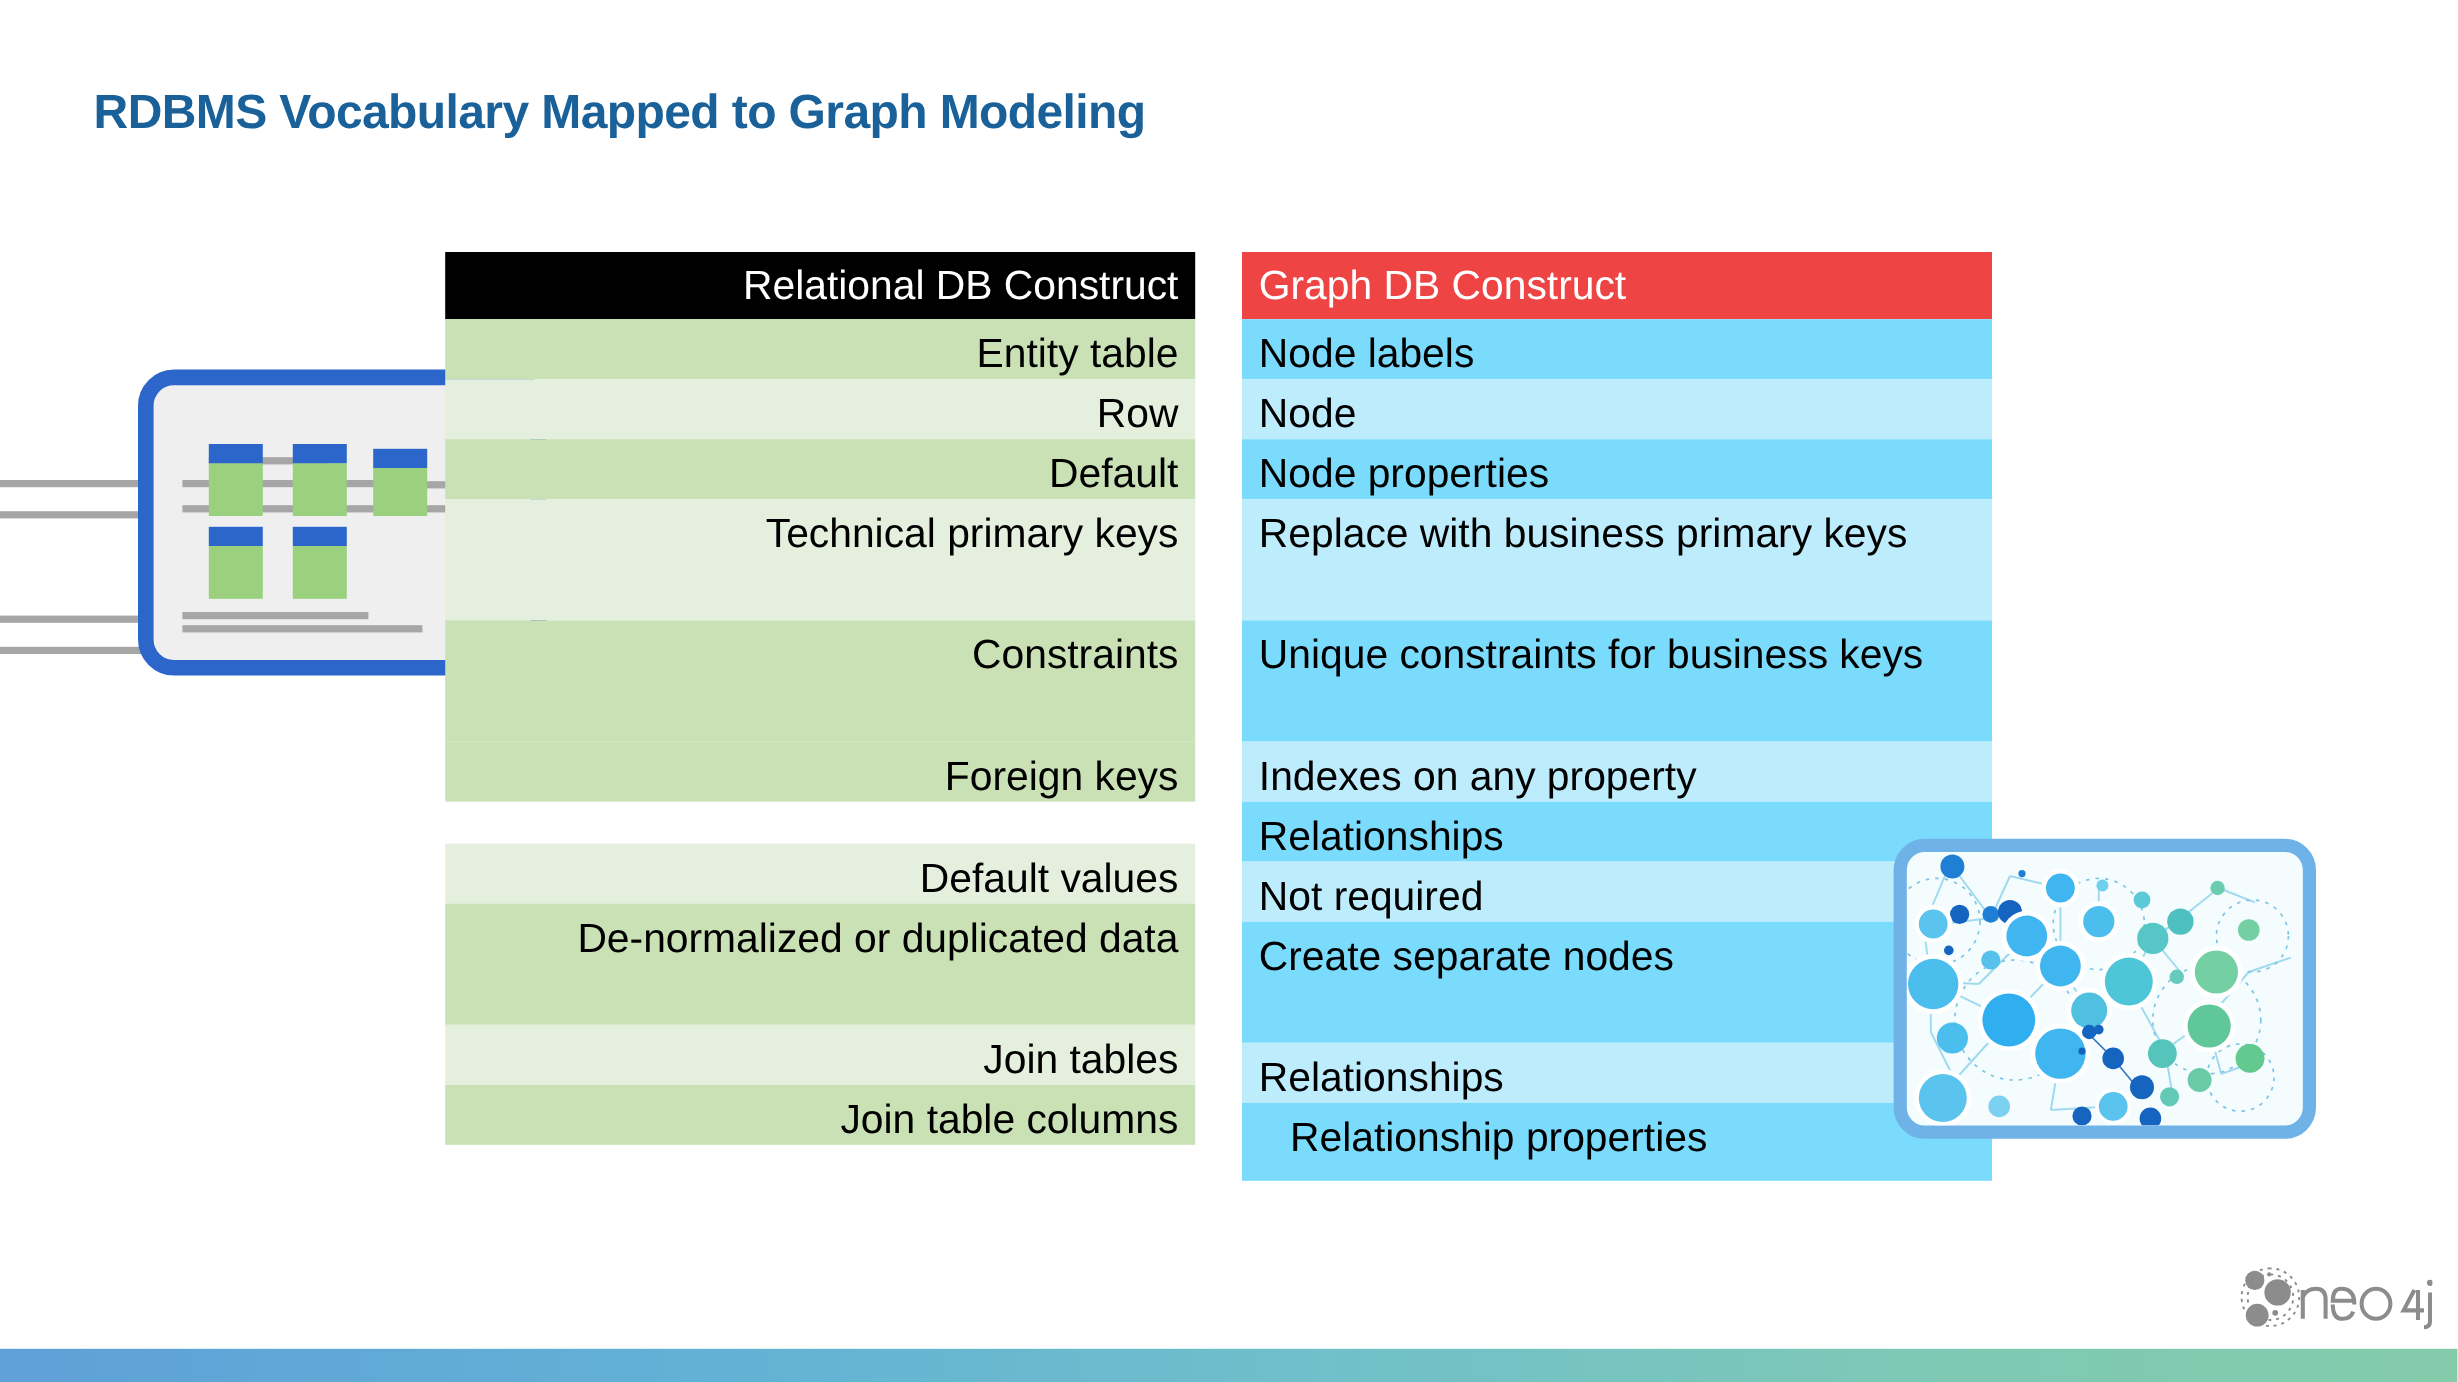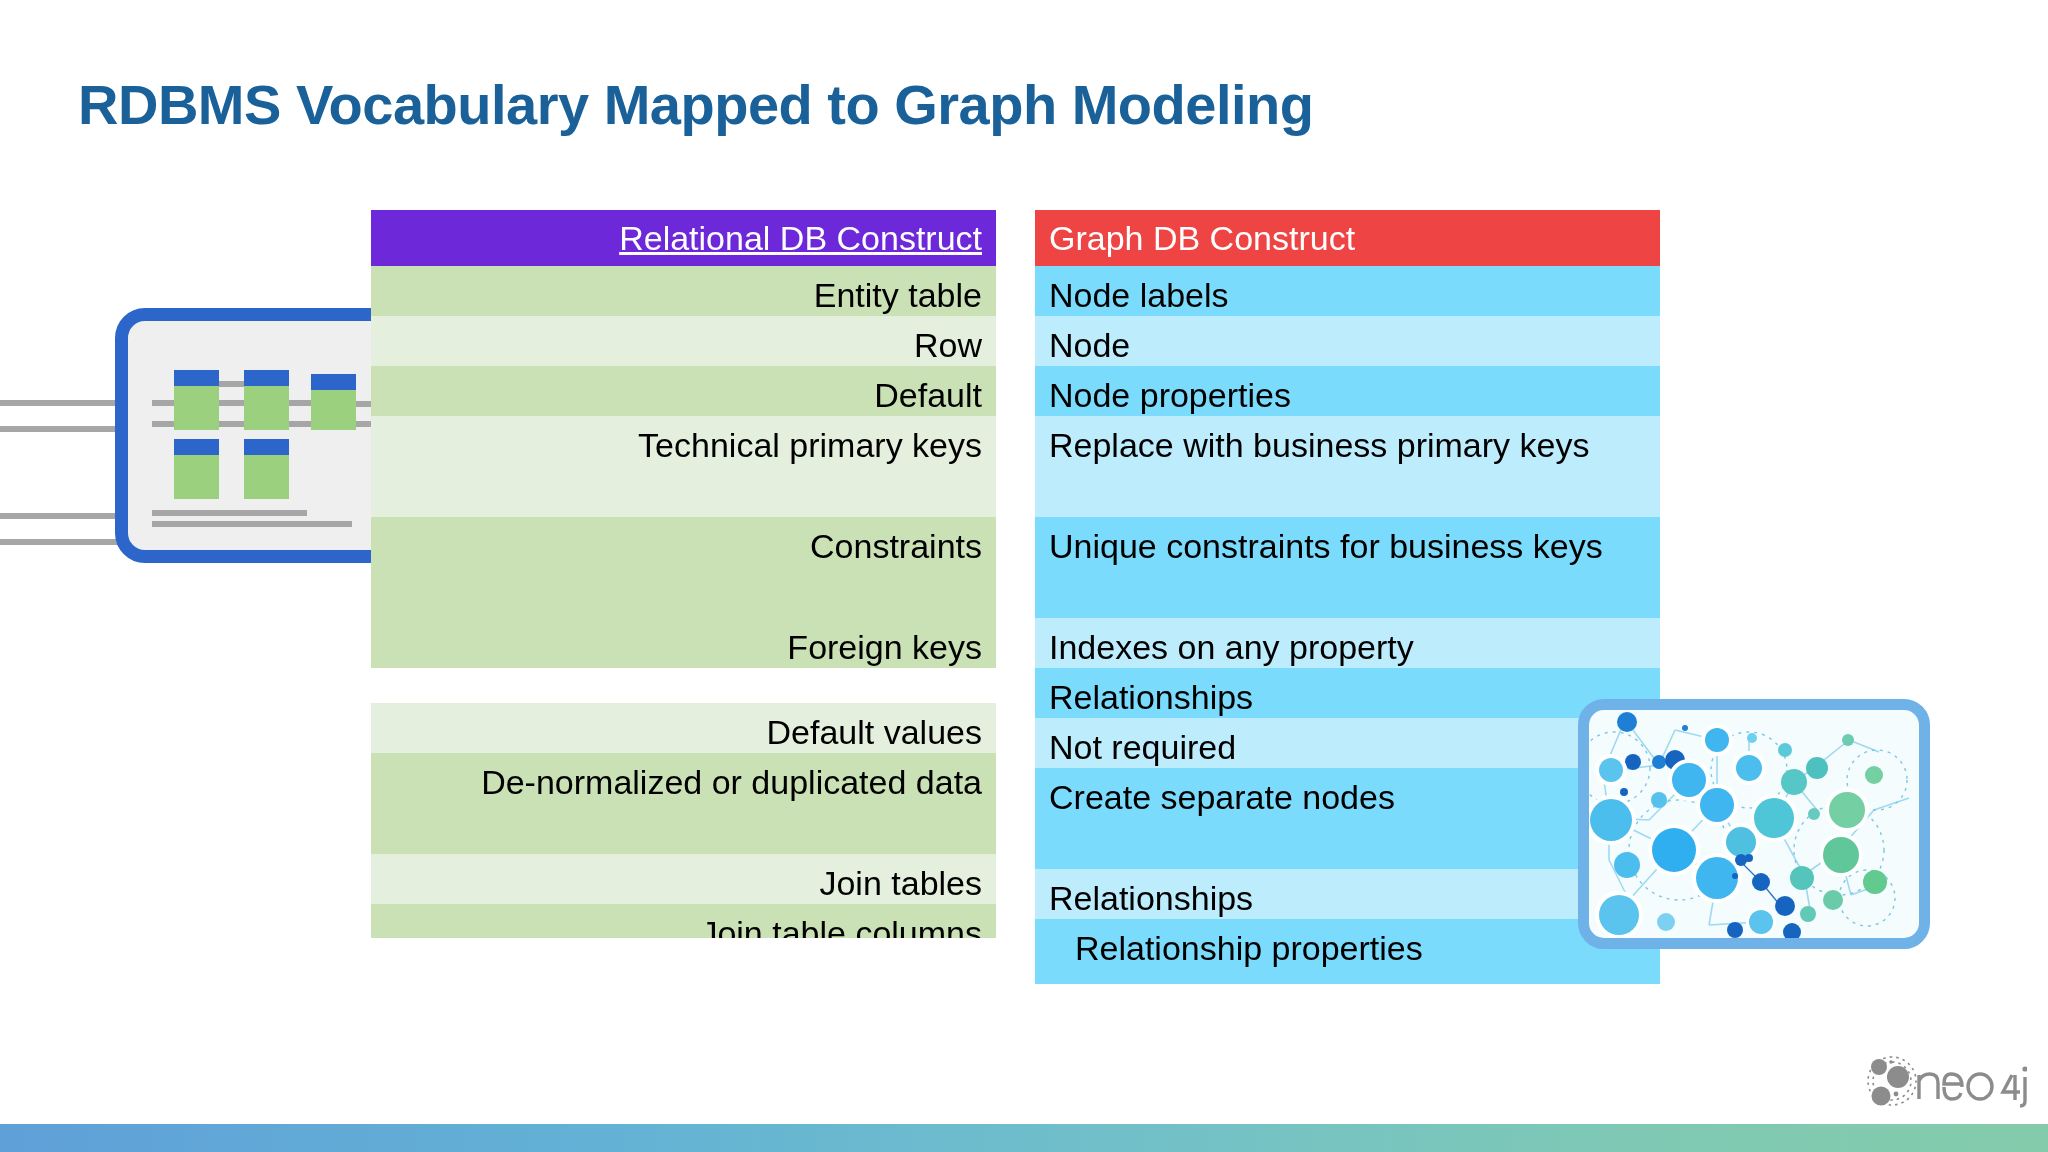--- a/index.html
+++ b/index.html
@@ -13,21 +13,21 @@
     font-family: "Liberation Sans", sans-serif;
     overflow: hidden;
     position: relative;
   }
 
   
   #slide-title {
     position: absolute;
     left: 78px;
     top: 72px;
-    font-size: 56px;
+    font-size: 40px;
     font-weight: bold;
     color: #1A6199;
     letter-spacing: -0.5px;
     white-space: nowrap;
   }
 
   
   #comparison-table {
     position: absolute;
     left: 371px;
@@ -47,21 +47,21 @@
   .col-header {
     height: 56px;
     line-height: 56px;
     color: #ffffff;
     font-size: 34px;
     box-sizing: border-box;
     padding: 0 14px;
     white-space: nowrap;
     overflow: hidden;
   }
-  .col-left  .col-header { background: #6d28d9; text-align: right; text-decoration: underline; }
+  .col-left  .col-header { background: #000000; text-align: right; }
   .col-right .col-header { background: #ef4444; text-align: left; }
 
   .cell {
     box-sizing: border-box;
     padding: 6px 14px 0 14px;
     font-size: 34px;
     line-height: 47px;
     color: #000000;
     overflow: hidden;
   }
@@ -183,21 +183,21 @@
     <div id="left-cells">
         <div class="cell alt0" style="height: 50px;">Entity table</div>
         <div class="cell alt1" style="height: 50px;">Row</div>
         <div class="cell alt0" style="height: 50px;">Default</div>
         <div class="cell alt1" style="height: 101px;">Technical primary keys</div>
         <div class="cell alt0" style="height: 101px;">Constraints</div>
         <div class="cell alt0" style="height: 50px;">Foreign keys</div>
         <div class="cell alt1" style="height: 50px; margin-top: 35px;">Default values</div>
         <div class="cell alt0" style="height: 101px;">De-normalized or duplicated data</div>
         <div class="cell alt1" style="height: 50px;">Join tables</div>
-        <div class="cell alt0" style="height: 34px;">Join table columns</div>
+        <div class="cell alt0" style="height: 50px;">Join table columns</div>
       </div>
   </div>
 
   <div class="col col-right">
     <div class="col-header">Graph DB Construct</div>
     <div id="right-cells">
         <div class="cell alt0" style="height: 50px;">Node labels</div>
         <div class="cell alt1" style="height: 50px;">Node</div>
         <div class="cell alt0" style="height: 50px;">Node properties</div>
         <div class="cell alt1" style="height: 101px;">Replace with business primary keys</div>

